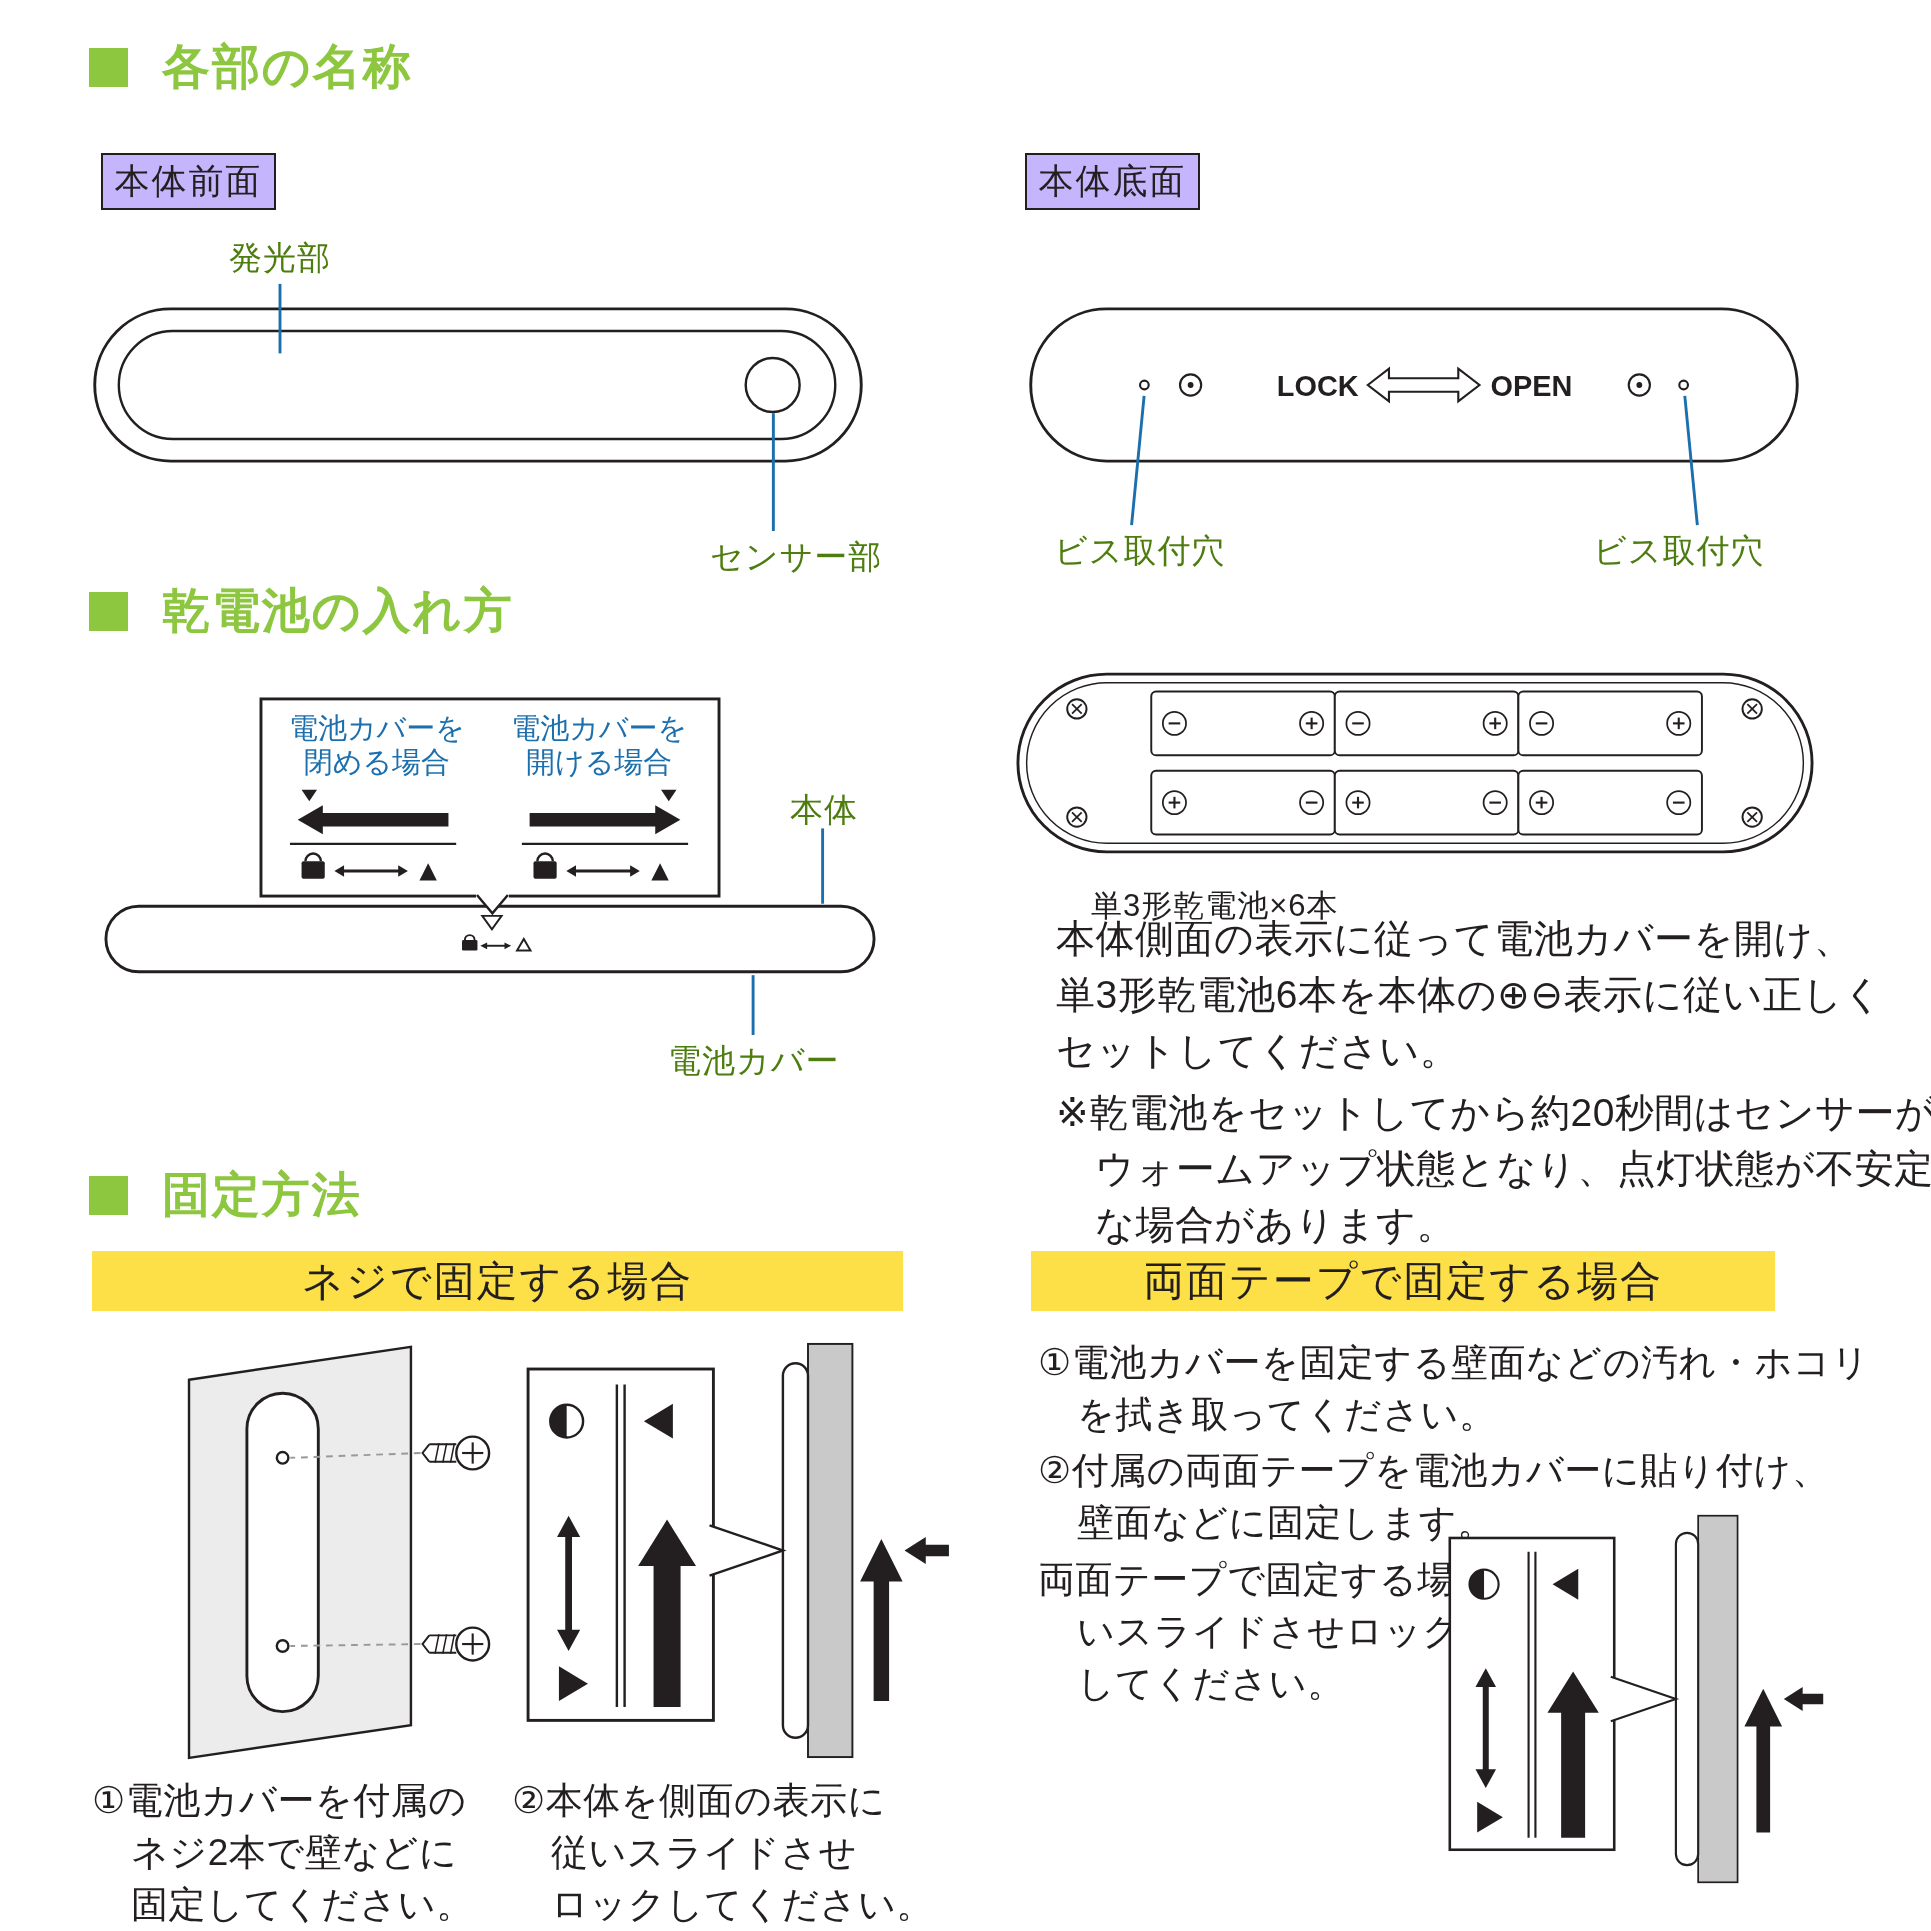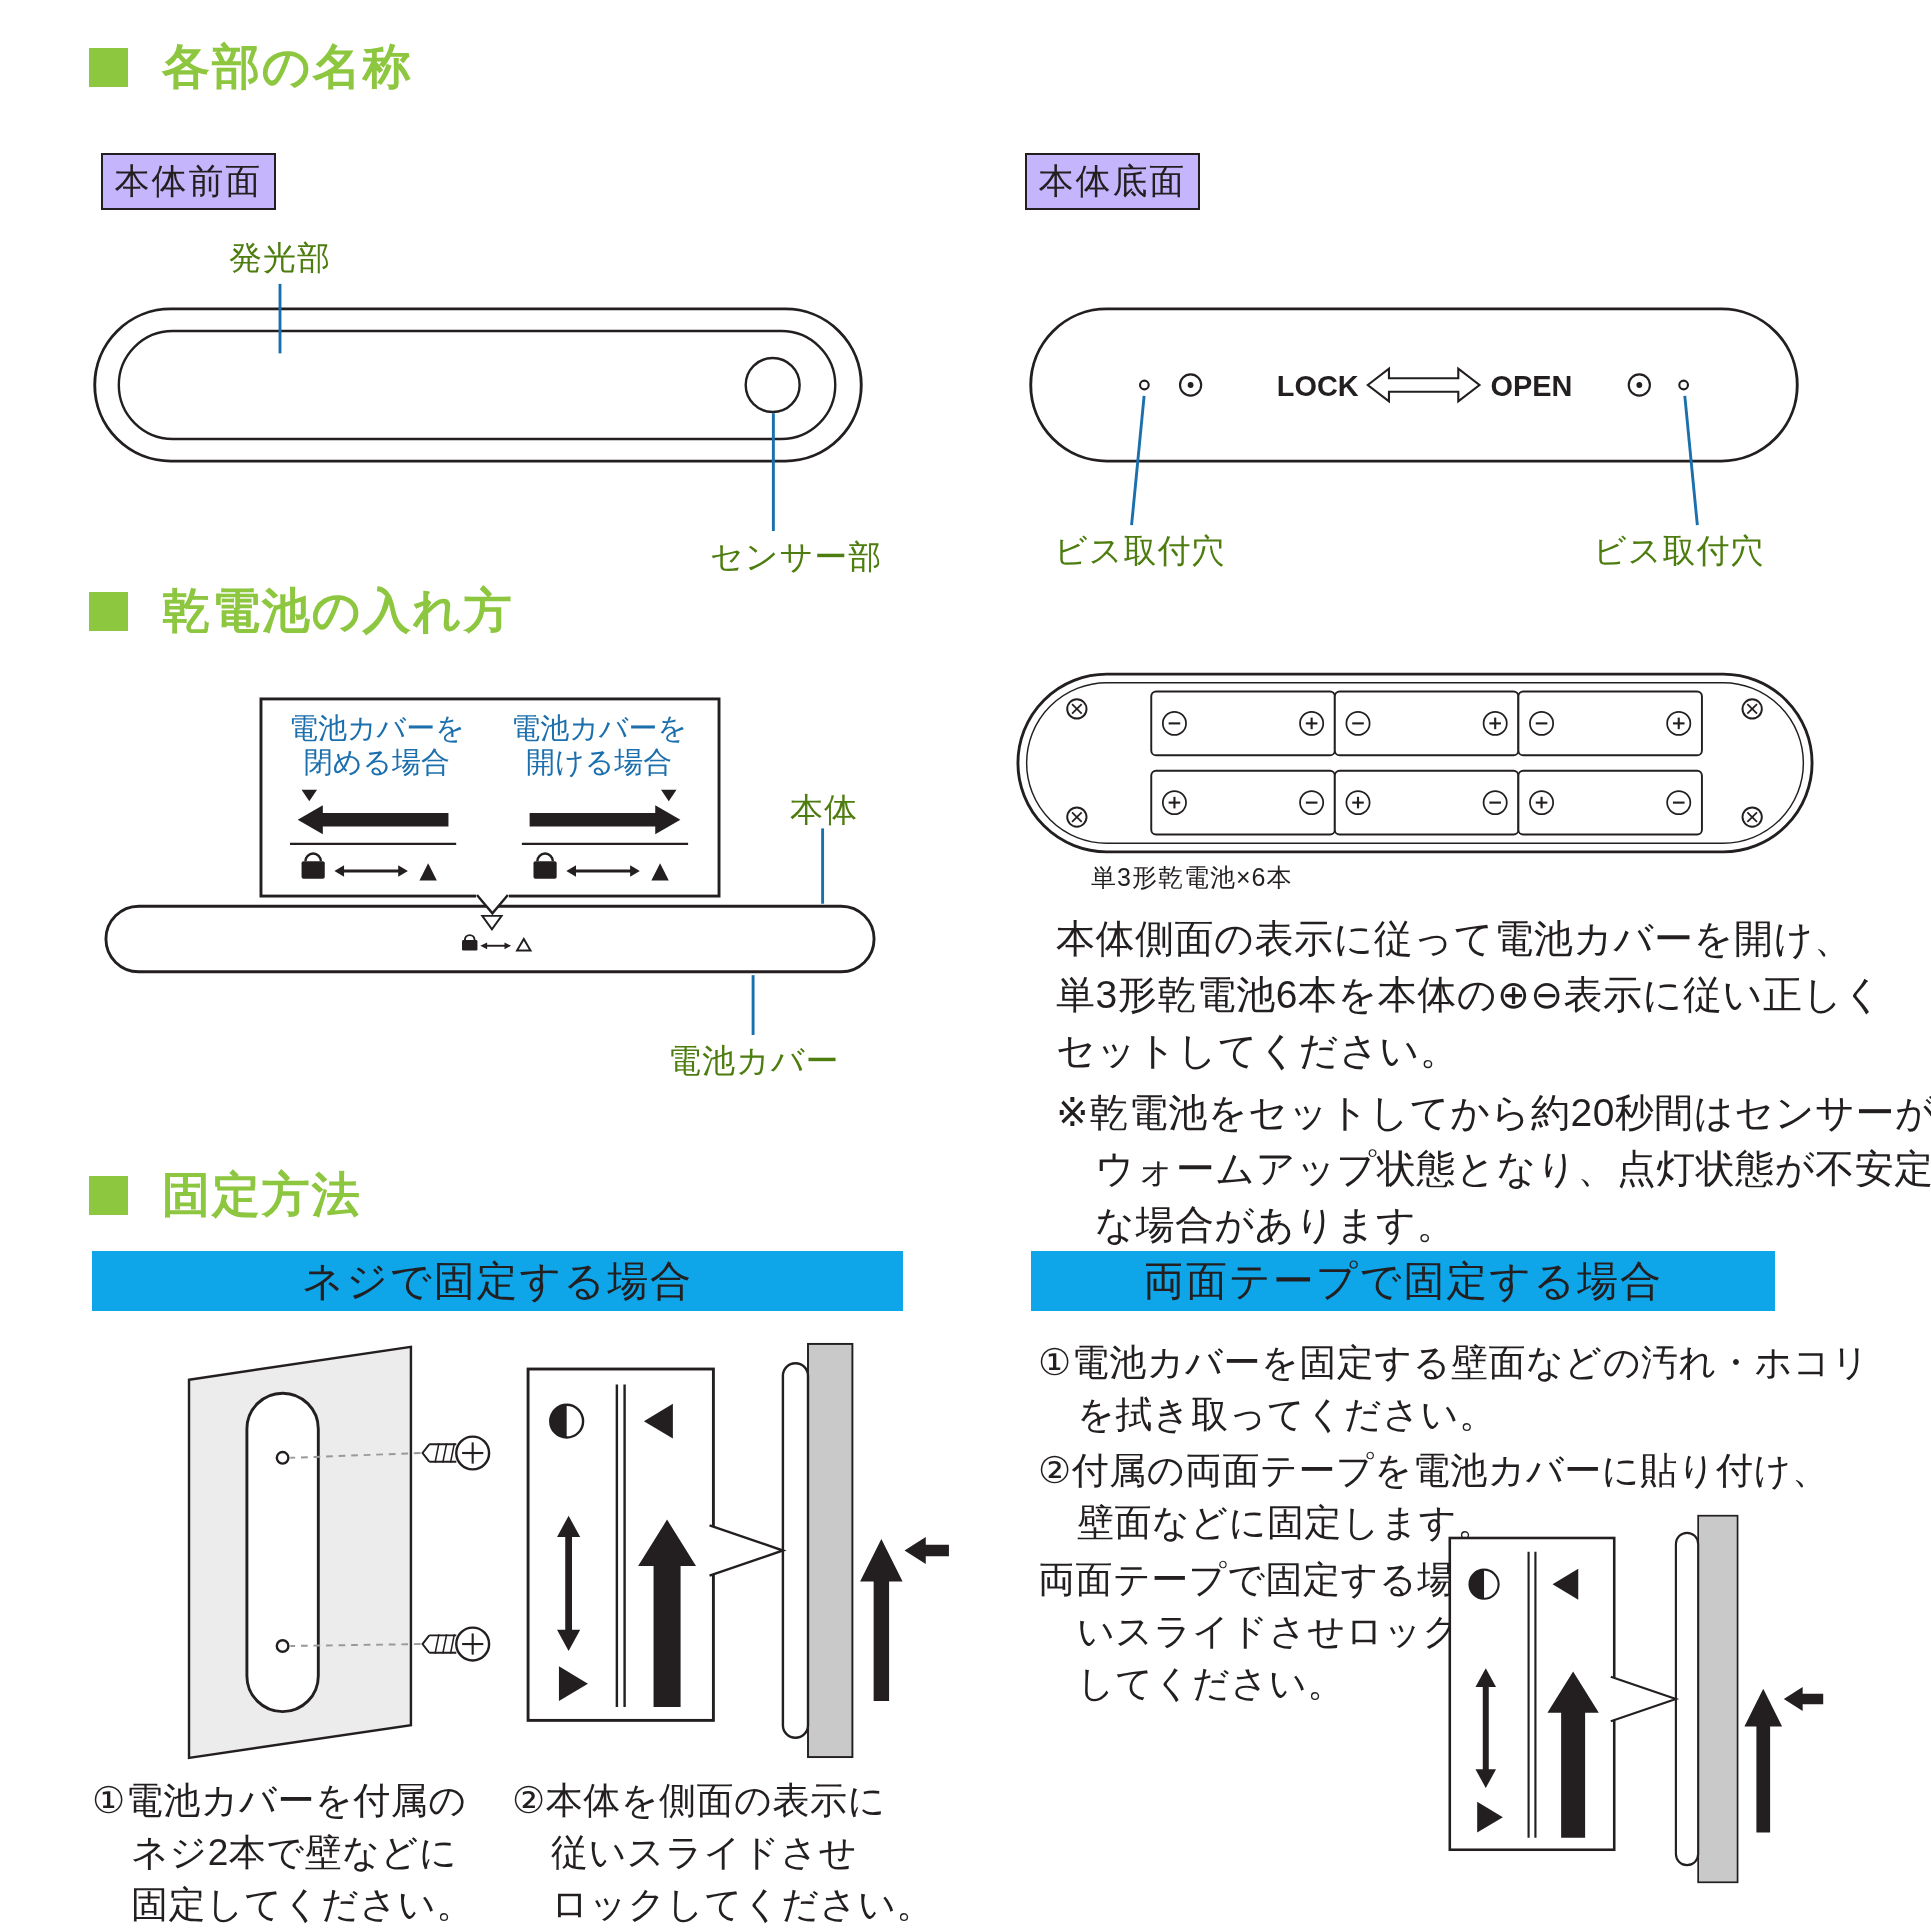--- a/index.html
+++ b/index.html
@@ -7,23 +7,23 @@
         font-family:"Liberation Sans","DejaVu Sans",sans-serif;color:#231f20;overflow:hidden;}
   .abs{position:absolute;}
   .section-heading{display:flex;align-items:center;gap:34px;color:#8dc63f;
         font-size:48px;font-weight:600;letter-spacing:1.9px;}
   .green-sq{width:39px;height:39px;background:#8dc63f;flex:0 0 auto;}
   .boxed-label{border:2.9px solid #231f20;font-size:35px;padding:2.9px 11.6px;letter-spacing:1.9px;background:#c4b5fd;}
   .blue-label{color:#4d7c0f;font-size:33px;letter-spacing:1px;white-space:nowrap;}
   .body-text div{font-size:39px;line-height:56px;letter-spacing:0.5px;white-space:nowrap;margin-left:40px;}
   .caption div{font-size:37px;line-height:52px;letter-spacing:0.5px;white-space:nowrap;}
   .indent{padding-left:39px;}
-  .banner{background:#0ea5e9;display:flex;align-items:center;justify-content:center;
+  .banner{background:#fde047;display:flex;align-items:center;justify-content:center;
         font-size:41px;letter-spacing:1.9px;}
-  .spec-label{font-size:25px;letter-spacing:1px;white-space:nowrap;}
+  .spec-label{font-size:31px;letter-spacing:1px;white-space:nowrap;margin-top:24px;}
   svg{display:block;}
   svg text{font-family:"Liberation Sans","DejaVu Sans",sans-serif;}
   .overlay{pointer-events:none;}
 </style>
 </head>
 <body>
 
 <div class="page">
 
   <div class="abs section-heading" style="left:89px;top:35px">

